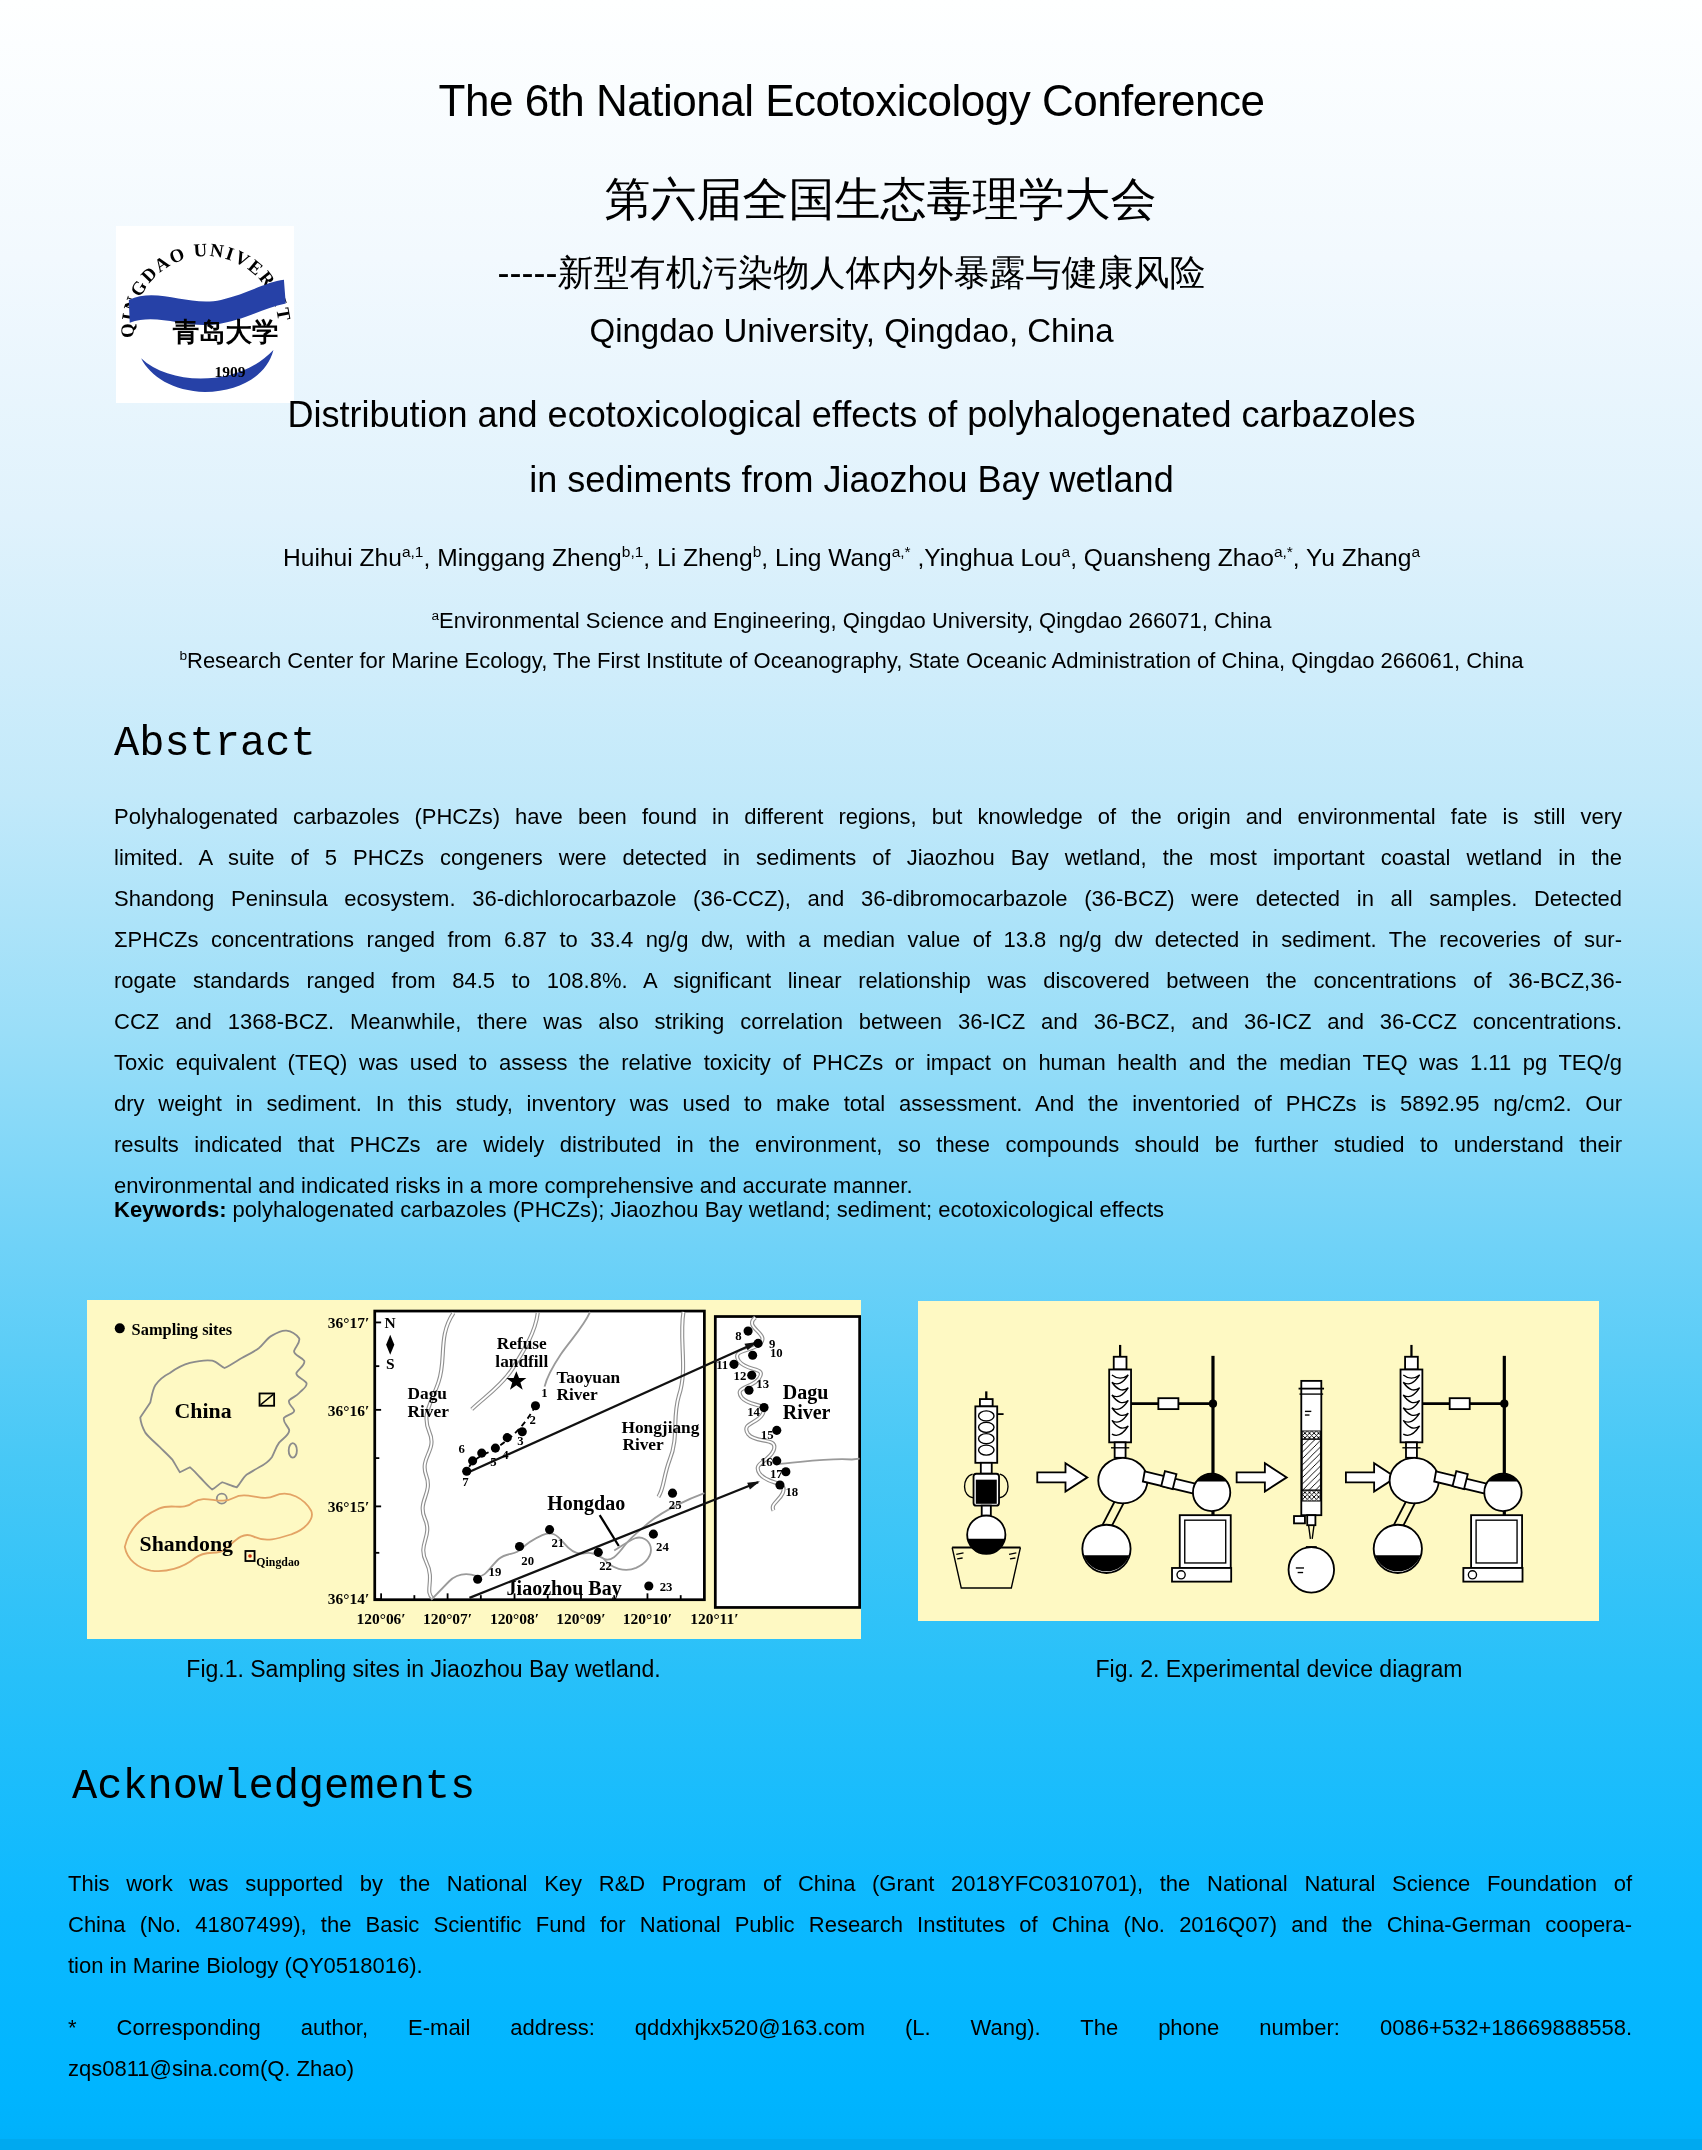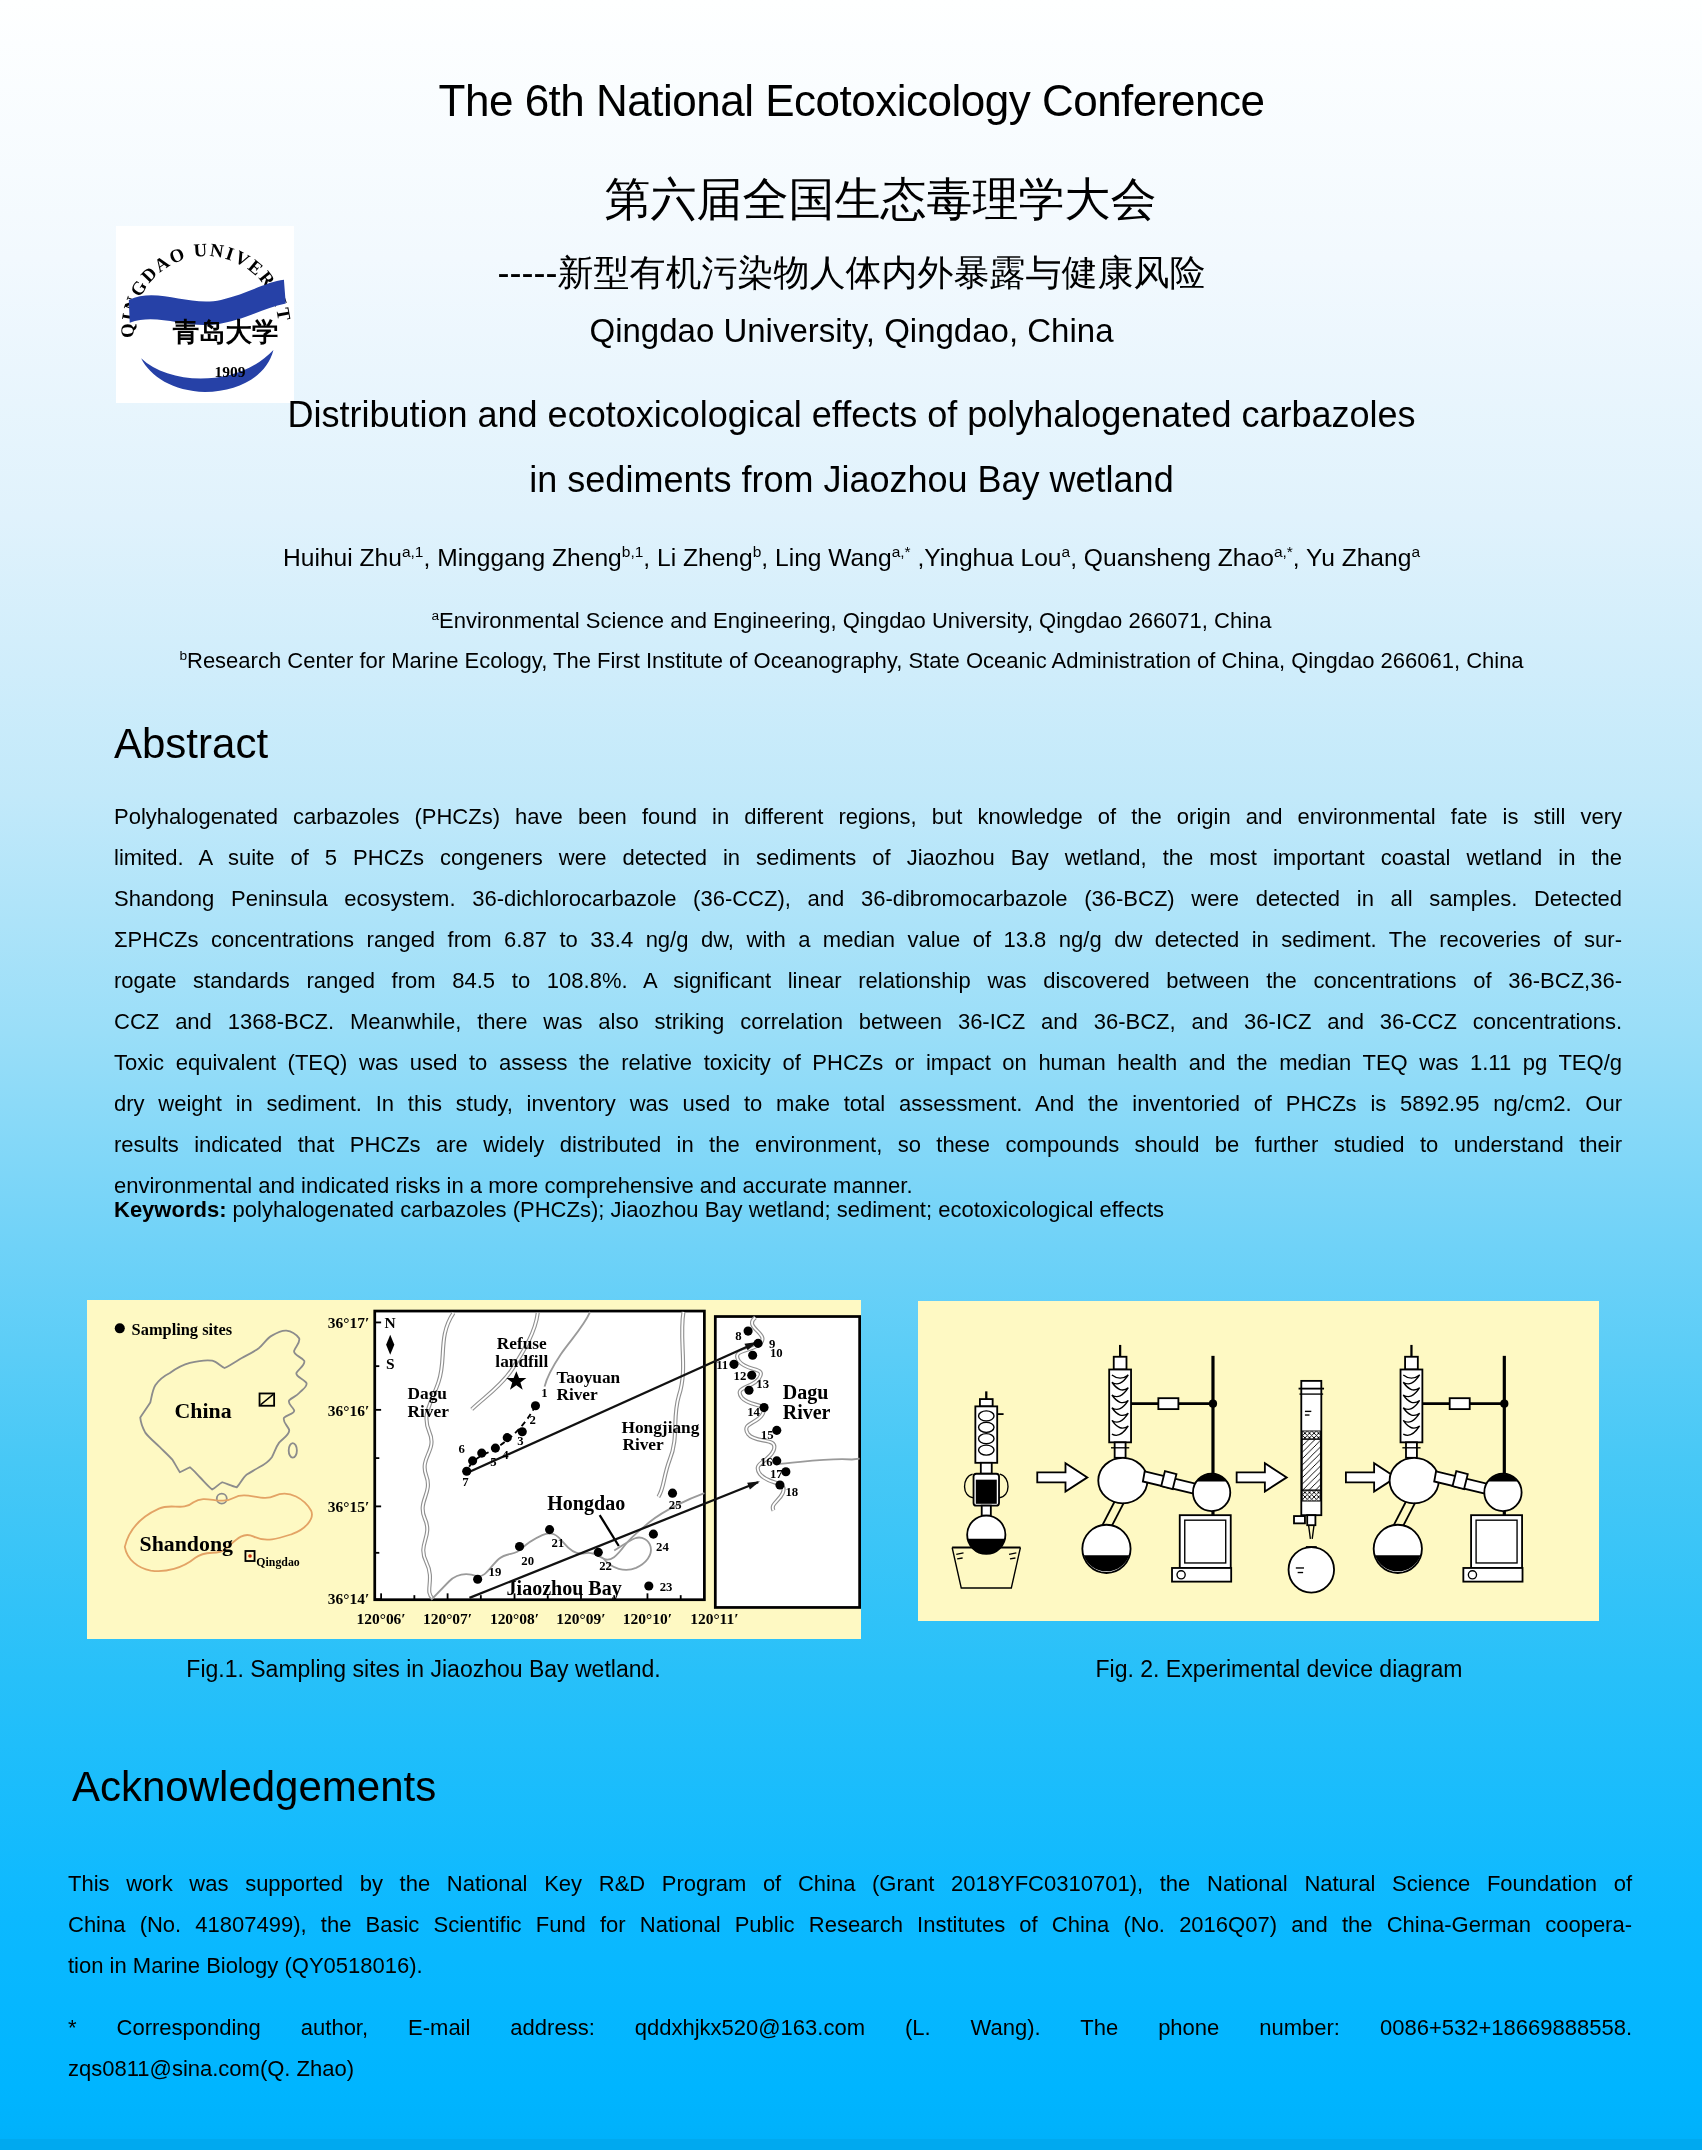--- a/index.html
+++ b/index.html
@@ -22,21 +22,21 @@
 
   .paper-title1{top:394px;font-size:36px;}
   .paper-title2{top:459px;font-size:36px;}
 
   .authors{top:543px;font-size:24.6px;}
   .authors sup{font-size:15.5px;}
   .affil-a{top:608px;font-size:22px;}
   .affil-b{top:648px;font-size:22px;}
   .affil-a sup,.affil-b sup{font-size:13.7px;}
 
-  .section-head{font-size:42px;}
+  .section-head{font-size:42px;font-family:Liberation Mono, monospace;}
   .abstract-head{left:114px;top:720px;}
   .ack-head{left:72px;top:1763px;}
 
   .abs-body{left:114px;top:796px;width:1508px;font-size:22px;}
   .ack-body{left:68px;top:1863px;width:1564px;font-size:22px;}
   .note-body{left:68px;top:2007px;width:1564px;font-size:22px;}
   .tline{height:41px;line-height:41px;}
   .just{text-align:justify;text-align-last:justify;}
   .nojust{text-align:left;}
 

